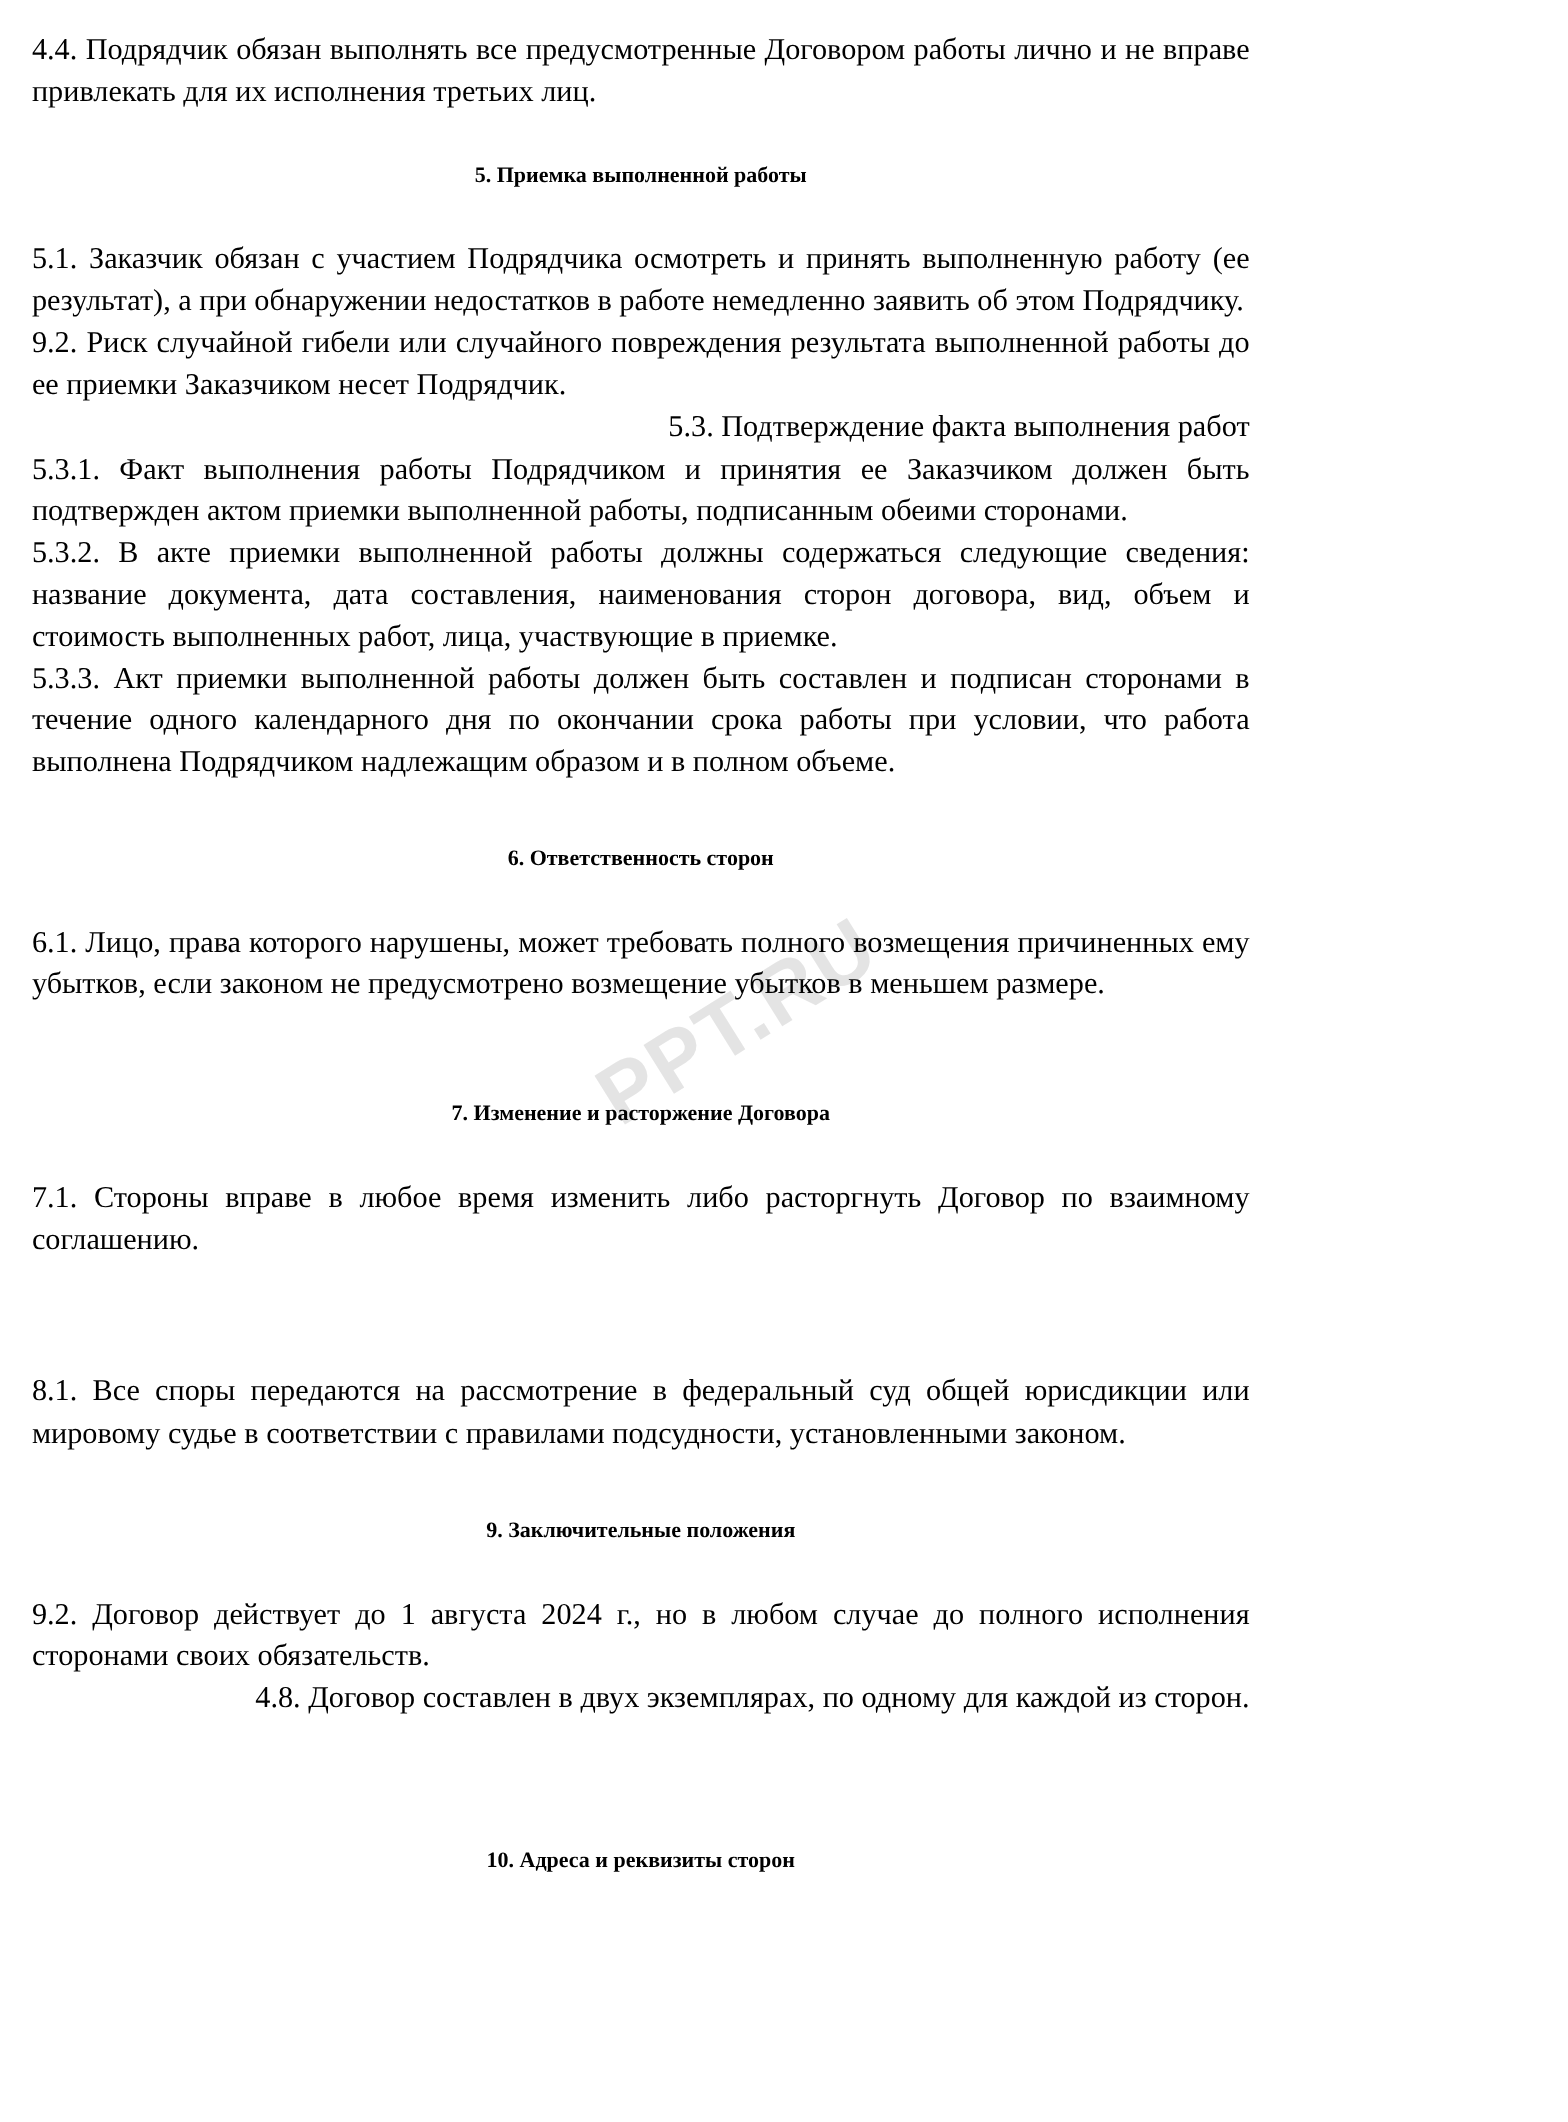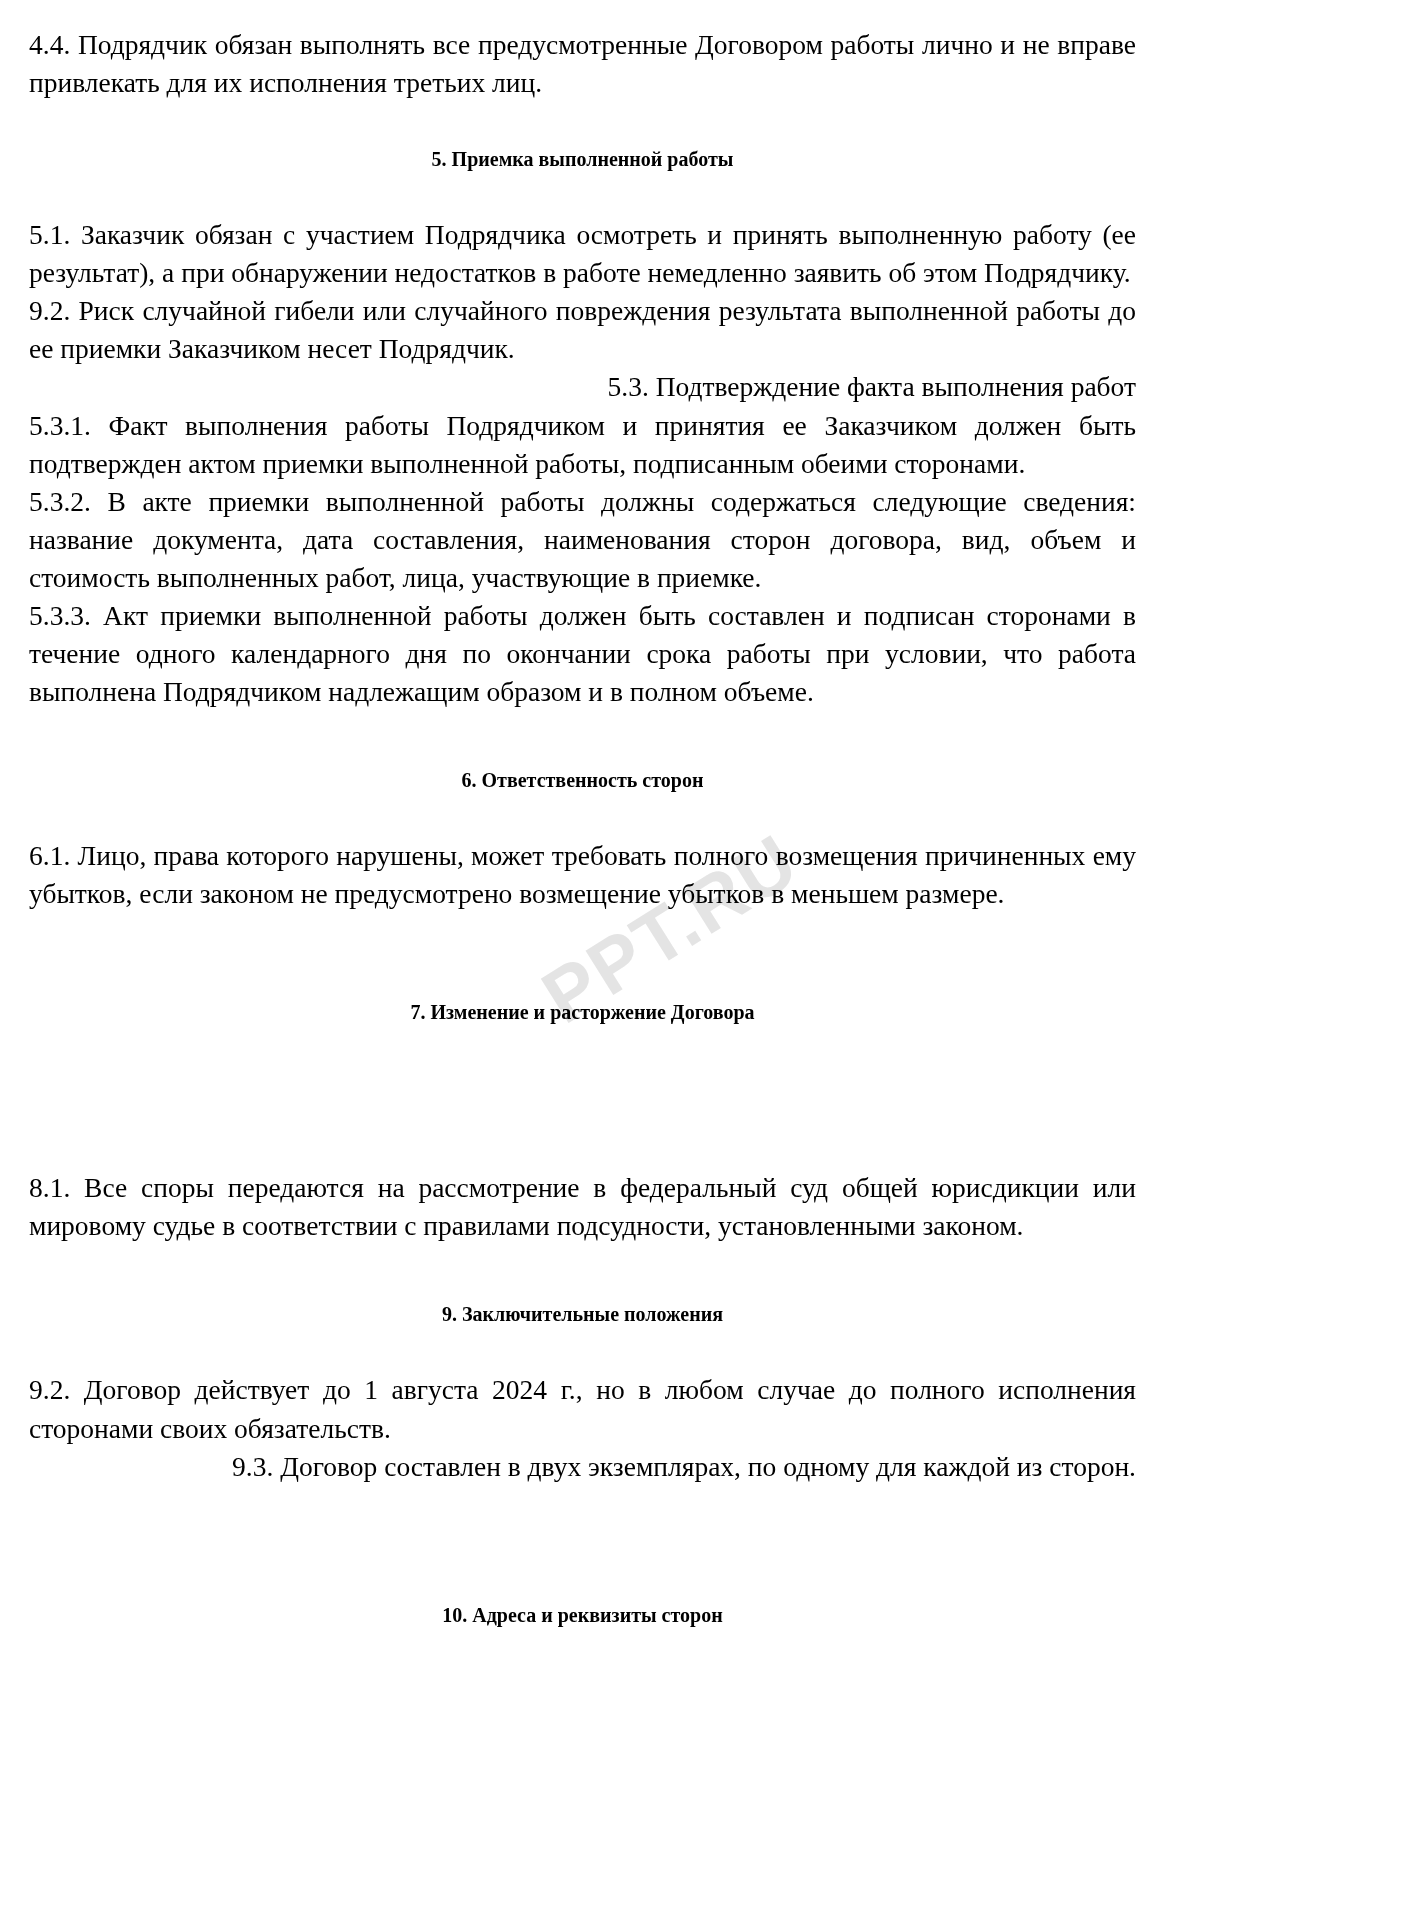--- a/index.html
+++ b/index.html
@@ -115,32 +115,33 @@
     <div class="gap-xl"></div>
     <h2 class="section-heading">6. Ответственность сторон</h2>
     <div class="gap-lg"></div>
 
     <p class="para">6.1. Лицо, права которого нарушены, может требовать полного возмещения причиненных ему убытков, если законом не предусмотрено возмещение убытков в меньшем размере.</p>
 
     <div class="gap-xxl"></div>
     <h2 class="section-heading">7. Изменение и расторжение Договора</h2>
     <div class="gap-lg"></div>
 
+    <p class="para">7.1. Стороны вправе в любое время изменить либо расторгнуть Договор по взаимному соглашению.</p>
 
     <div class="gap-xl"></div>
     <div class="gap-lg"></div>
 
     <p class="para">8.1. Все споры передаются на рассмотрение в федеральный суд общей юрисдикции или мировому судье в соответствии с правилами подсудности, установленными законом.</p>
 
     <div class="gap-xl"></div>
     <h2 class="section-heading">9. Заключительные положения</h2>
     <div class="gap-lg"></div>
 
     <p class="para">9.2. Договор действует до 1 августа 2024 г., но в любом случае до полного исполнения сторонами своих обязательств.</p>
-    <p class="para last-natural">9.3. Договор составлен в двух экземплярах, по одному для каждой из сторон.</p>
+    <p class="para last-natural">4.8. Договор составлен в двух экземплярах, по одному для каждой из сторон.</p>
 
     <div class="gap-xxl"></div>
     <div class="gap-md"></div>
     <h2 class="section-heading">10. Адреса и реквизиты сторон</h2>
     <div class="gap-xxl"></div>
 
   </div>
 
 </div>
 

